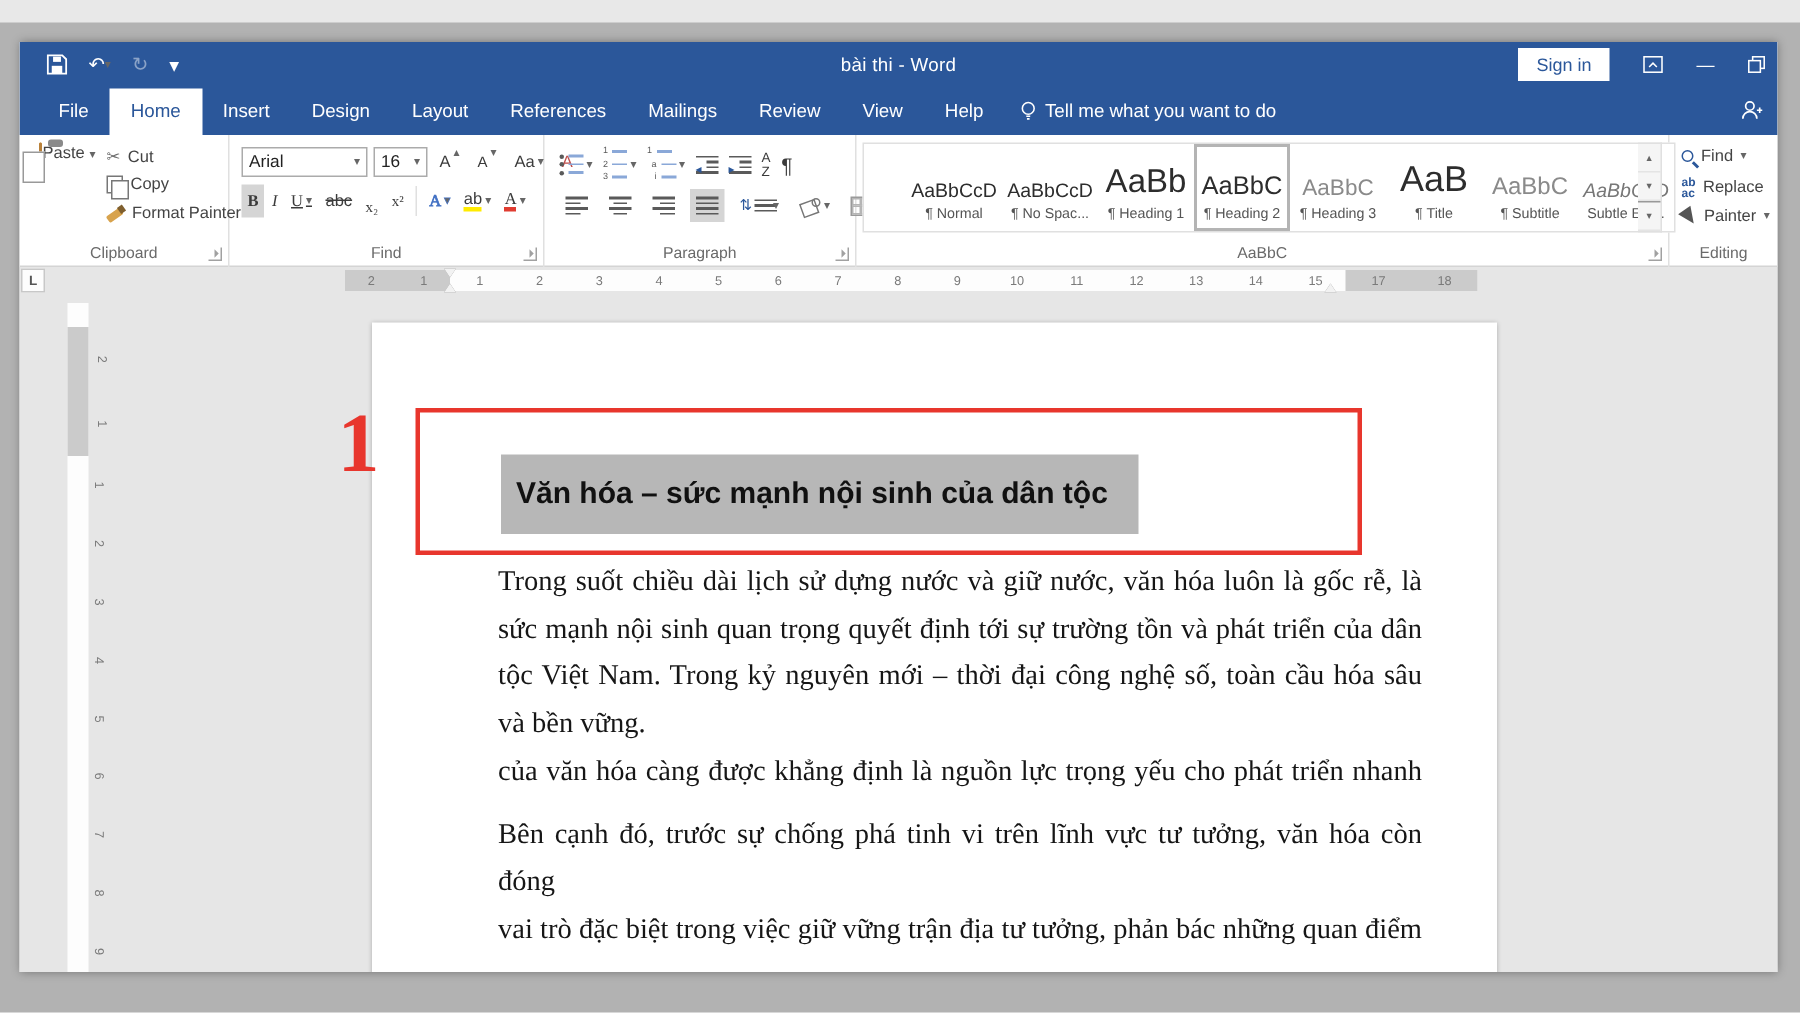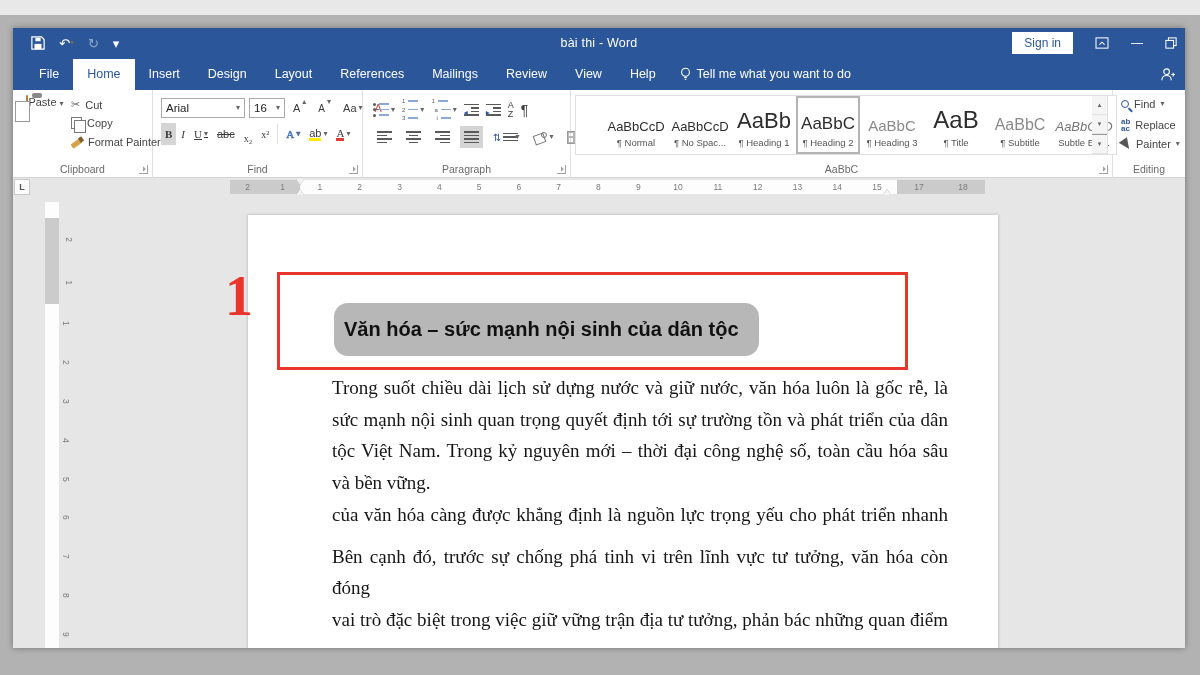--- a/index.html
+++ b/index.html
@@ -121,21 +121,21 @@
   .m-hang { left:66px; bottom:-1px; border-left:4px solid transparent; border-right:4px solid transparent; border-bottom:6px solid #f2f2f2; filter:drop-shadow(0 0 .5px #888); }
   .m-right { left:653px; bottom:-1px; border-left:4px solid transparent; border-right:4px solid transparent; border-bottom:6px solid #f2f2f2; filter:drop-shadow(0 0 .5px #888); }
 
   
   .docarea { position:relative; height:452px; background:#e6e6e6; overflow:hidden; }
   .v-ruler { position:absolute; left:32px; top:6px; width:14px; bottom:-10px; background:#fdfdfd; }
   .vr-gray { position:absolute; left:0; right:0; top:16px; height:86px; background:#cbcbcb; display:flex; flex-direction:column; }
   .vr-white { position:absolute; left:0; right:0; top:102px; height:350px; display:flex; flex-direction:column; }
   .v-ruler .rnum { transform:rotate(90deg); }
   .page { position:absolute; left:235px; top:19px; width:750px; height:560px; background:#fff; box-shadow:0 0 3px rgba(0,0,0,.25); }
-  .sel-heading { display:inline-block; margin:88px 0 0 86px; background:#b7b7b7; padding:15px 20px 15px 10px; font-size:20px; font-weight:bold; color:#111; font-family:"Liberation Sans","DejaVu Sans",sans-serif;border-radius:14px; }
+  .sel-heading { display:inline-block; margin:88px 0 0 86px; background:#b7b7b7; padding:15px 20px 15px 10px; font-size:20px; font-weight:bold; color:#111; font-family:"Liberation Sans","DejaVu Sans",sans-serif; }
   .bodytext { margin:16px 50px 0 84px; font-family:"Liberation Serif","DejaVu Serif",serif; font-size:19px; color:#161616; }
   .line { line-height:31.7px; text-align:justify; text-align-last:justify; white-space:normal; }
   .line.lastline { text-align-last:left; }
   .parasep { height:10px; }
 
   
   .anno-box { position:absolute; left:264px; top:76px; width:631px; height:98px; border:3px solid #e8362d; background:transparent; }
   .anno-num { position:absolute; left:212px; top:72px; font-family:"Liberation Serif","DejaVu Serif",serif; font-weight:bold; font-size:56px; color:#e8362d; line-height:1; }
 </style>
 </head>

